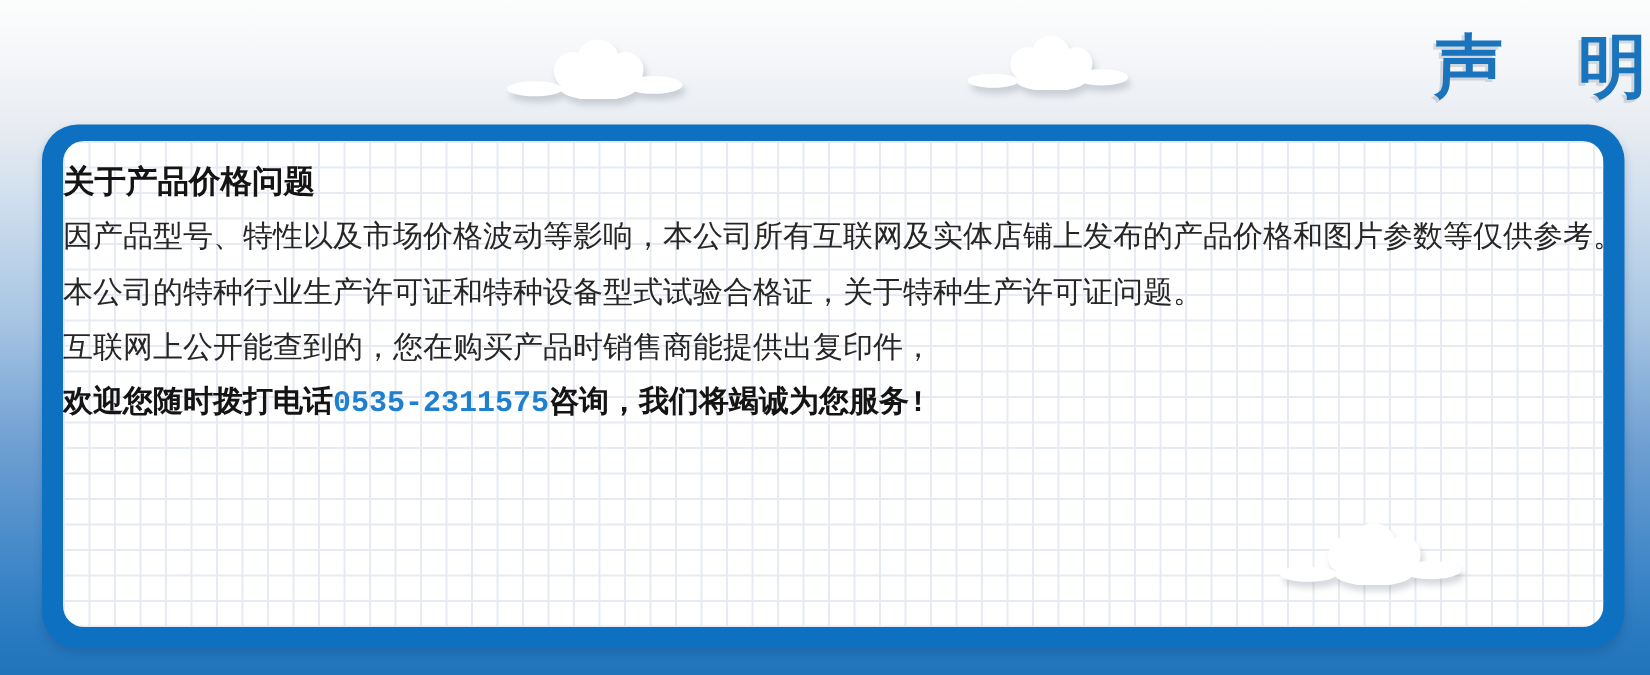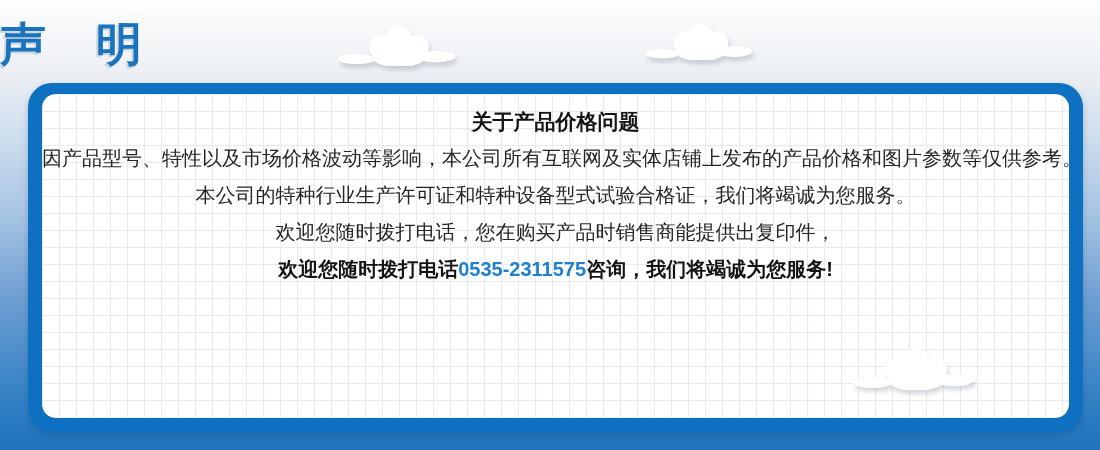--- a/index.html
+++ b/index.html
@@ -11,21 +11,21 @@
       #fcfdfd 0%, #f3f5f8 10%, #e9edf2 18%,
       #cfdeee 30%, #a6c4e2 48%, #6f9fd2 66%,
       #3f87c8 84%, #2678bf 95%, #2174ba 100%);
   }
   .page{position:absolute;inset:0;}
 
   
   .header{position:absolute;top:0;left:0;width:1100px;height:82px;}
   .page-title{
     position:absolute;top:14px;left:0;width:100%;
-    text-align:left;
+    text-align:right;
     font-size:46px;font-weight:bold;color:#1a73bd;
     letter-spacing:2px;
     text-shadow:-2px 2px 0 rgba(120,135,150,.28);
   }
 
   
   .cloud{position:absolute;filter:drop-shadow(2px 4px 2px rgba(90,105,120,.25));}
   .cloud svg{display:block;width:100%;height:100%;}
   .cloud-header-left{left:338px;top:22px;width:118px;height:44px;}
   .cloud-header-right{left:645px;top:20px;width:108px;height:40px;}
@@ -44,25 +44,25 @@
     background-image:
       linear-gradient(#e6ebf3 1px, transparent 1px),
       linear-gradient(90deg, #e6ebf3 1px, transparent 1px);
     background-size:17px 17px;
     border-radius:14px;
     padding-top:9px;
     overflow:hidden;
   }
   .row{
     height:37px;line-height:37px;
-    text-align:center;white-space:nowrap;
+    white-space:nowrap;
     font-size:20px;color:#262626;
   }
   .row.heading{font-weight:bold;color:#141414;font-size:21px;}
-  .row.footer-line{font-weight:bold;color:#141414;}
+  .row.footer-line{font-weight:bold;color:#141414;font-family:Liberation Mono, monospace;}
   .phone{color:#2080d0;font-weight:bold;}
 </style>
 </head>
 <body>
 
 <svg width="0" height="0" style="position:absolute">
   <defs>
     <g id="cloud-shape" fill="#ffffff">
       <ellipse cx="22" cy="44" rx="22" ry="6"></ellipse>
       <circle cx="52" cy="30" r="15"></circle>
@@ -89,22 +89,22 @@
       <svg viewBox="0 0 140 52">
           <use href="#cloud-shape"></use>
         </svg>
     </span>
   </div>
 
   <div class="card">
     <div class="card-inner">
       <div class="row heading">关于产品价格问题</div>
       <div class="row">因产品型号、特性以及市场价格波动等影响，本公司所有互联网及实体店铺上发布的产品价格和图片参数等仅供参考。</div>
-      <div class="row">本公司的特种行业生产许可证和特种设备型式试验合格证，我们将竭诚为您服务。</div>
-      <div class="row">欢迎您随时拨打电话，您在购买产品时销售商能提供出复印件，</div>
+      <div class="row">本公司的特种行业生产许可证和特种设备型式试验合格证，关于特种生产许可证问题。</div>
+      <div class="row">互联网上公开能查到的，您在购买产品时销售商能提供出复印件，</div>
       <div class="row footer-line">
         <span>欢迎您随时拨打电话</span><span class="phone">0535-2311575</span><span>咨询，我们将竭诚为您服务!</span>
       </div>
     </div>
   </div>
 
   <span class="cloud cloud-card">
     <svg viewBox="0 0 140 52">
         <use href="#cloud-shape"></use>
       </svg>

